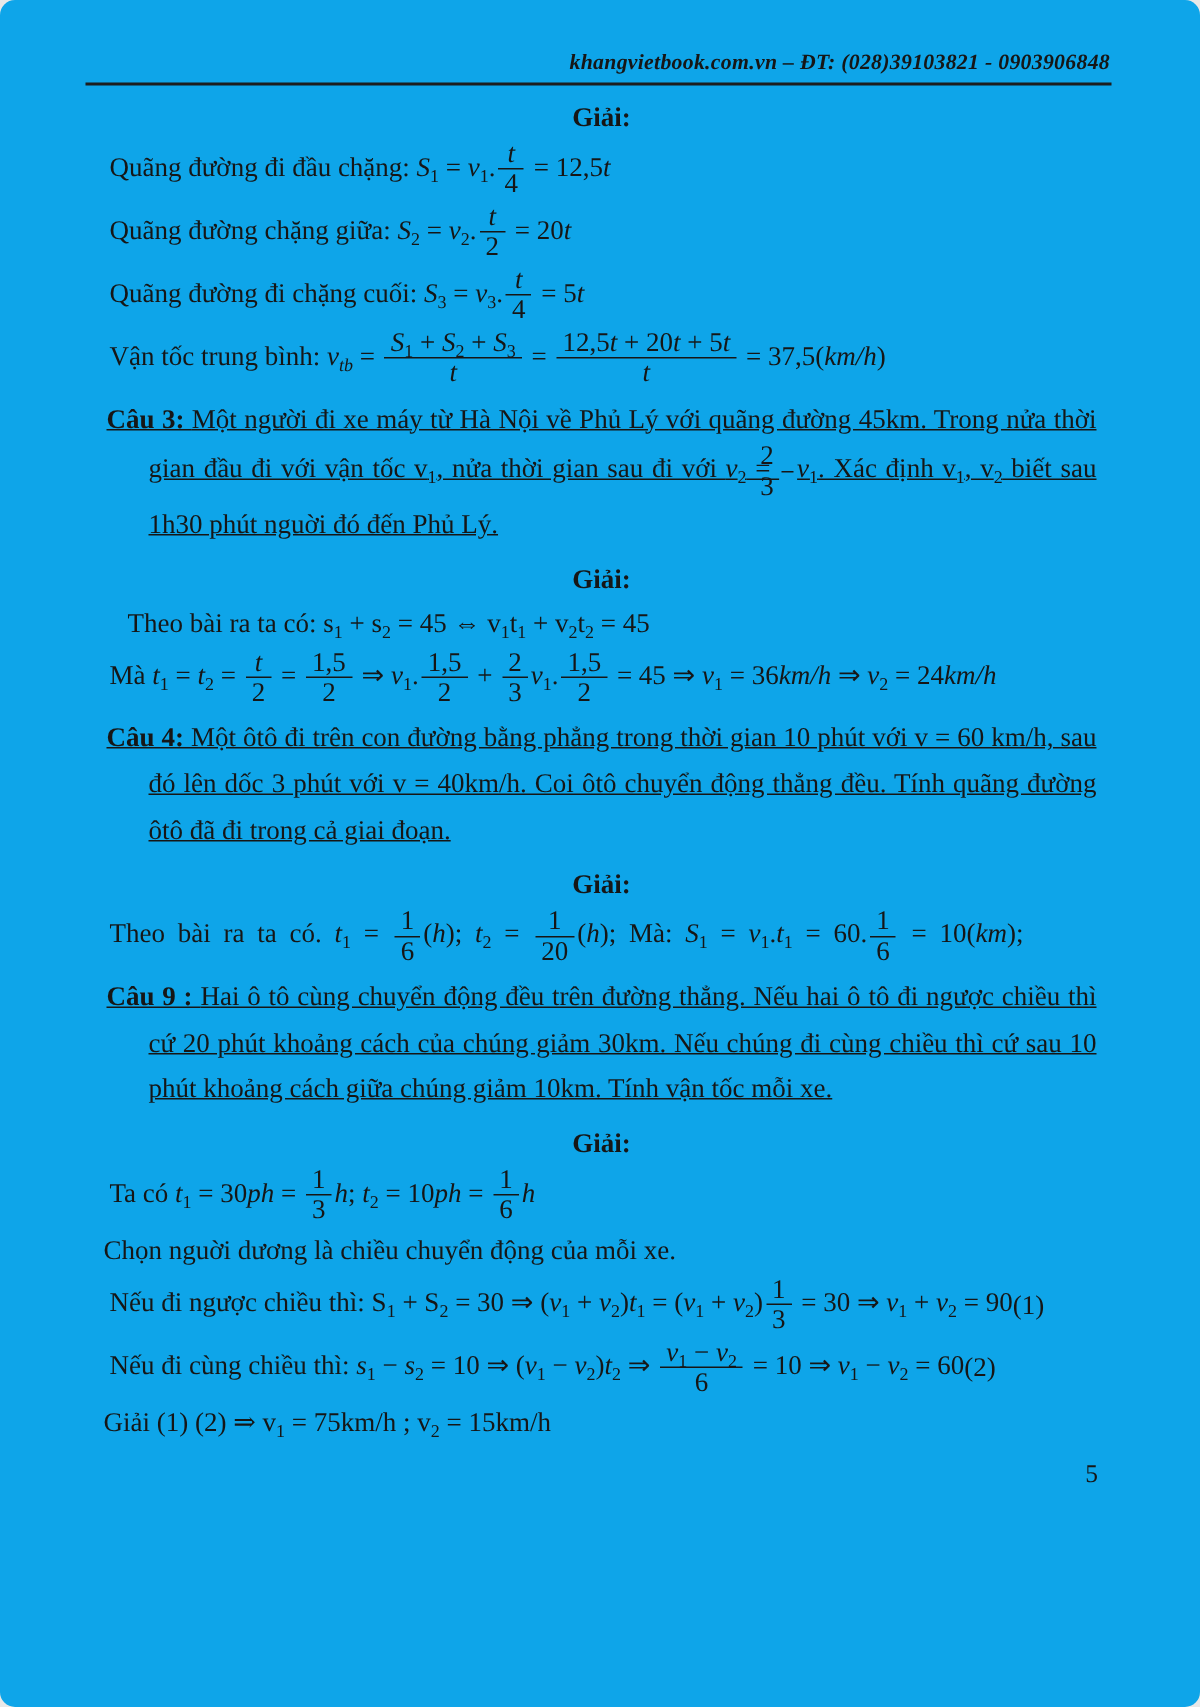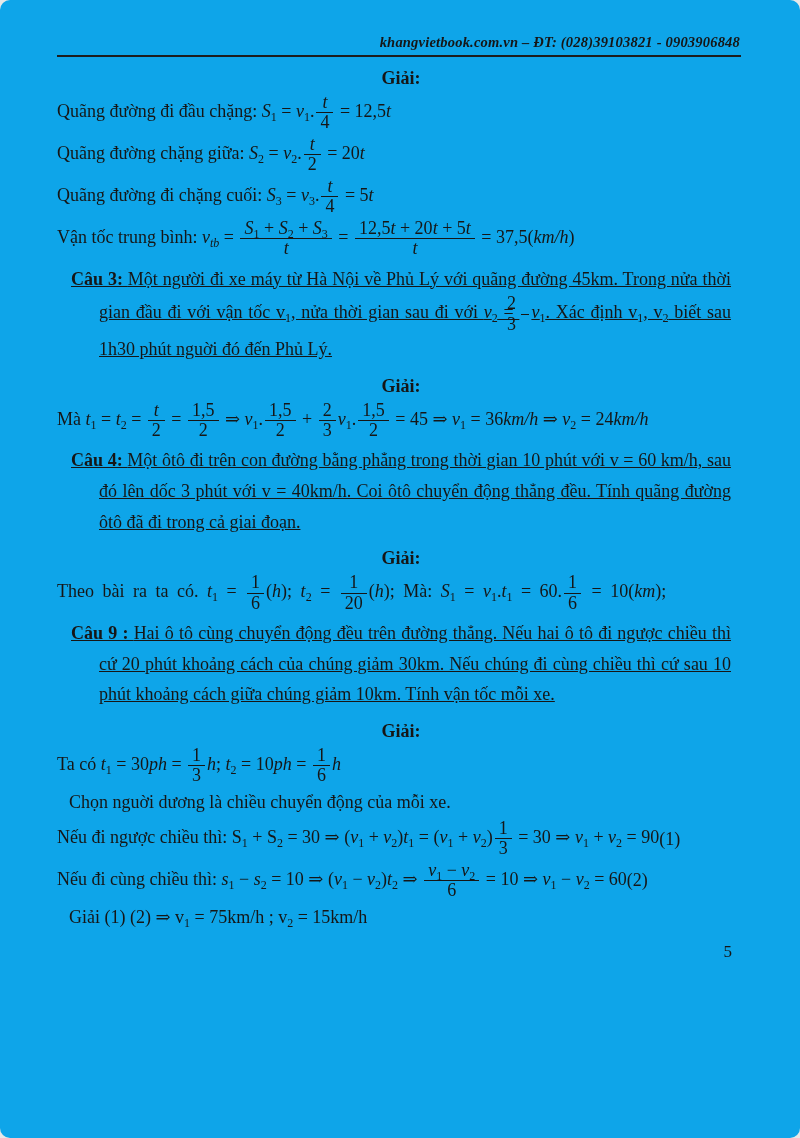--- a/index.html
+++ b/index.html
@@ -16,21 +16,21 @@
   .content{padding:0 55px 0 57px;}
   .giai{text-align:center;font-weight:bold;margin:8px 0 0;line-height:26px;}
   .line{margin:3px 0;line-height:1.5;}
   .ind{margin-left:28px;}
   .ind2{margin-left:12px;}
   .cau{
     text-align:justify;padding-left:28px;text-indent:-28px;
     margin:5px 14px 2px;line-height:1.7;text-decoration:underline;
   }
   .cau b{font-weight:bold;}
-  .fline{margin:2px 0;white-space:nowrap;line-height:1.35;}
+  .fline{margin:2px 16px;white-space:nowrap;line-height:1.35;font-family:Liberation Serif, serif;}
   .spread{word-spacing:4px;}
   .eqline{display:flex;justify-content:flex-start;align-items:center;}
   .eqnum{margin-right:18px;white-space:nowrap;}
   .mi{font-style:italic;}
   sub{font-size:12px;line-height:0;vertical-align:-4px;font-style:normal;}
   sub.it{font-style:italic;}
   .frac{
     display:inline-block;vertical-align:middle;text-align:center;
     margin:0 2px;line-height:1.08;
   }
@@ -49,20 +49,21 @@
   <main class="content">
 
     <p class="giai">Giải:</p>
     <p class="fline ind">Quãng đường đi đầu chặng: <span class="mi">S</span><sub>1</sub> = <span class="mi">v</span><sub>1</sub>.<span class="frac"><span class="fn"><span class="mi">t</span></span><span class="fd">4</span></span> = 12,5<span class="mi">t</span></p>
     <p class="fline ind">Quãng đường chặng giữa: <span class="mi">S</span><sub>2</sub> = <span class="mi">v</span><sub>2</sub>.<span class="frac"><span class="fn"><span class="mi">t</span></span><span class="fd">2</span></span> = 20<span class="mi">t</span></p>
     <p class="fline ind">Quãng đường đi chặng cuối: <span class="mi">S</span><sub>3</sub> = <span class="mi">v</span><sub>3</sub>.<span class="frac"><span class="fn"><span class="mi">t</span></span><span class="fd">4</span></span> = 5<span class="mi">t</span></p>
     <p class="fline ind">Vận tốc trung bình: <span class="mi">v</span><sub class="it">tb</sub> = <span class="frac"><span class="fn"><span class="mi">S</span><sub>1</sub> + <span class="mi">S</span><sub>2</sub> + <span class="mi">S</span><sub>3</sub></span><span class="fd"><span class="mi">t</span></span></span> = <span class="frac"><span class="fn">12,5<span class="mi">t</span> + 20<span class="mi">t</span> + 5<span class="mi">t</span></span><span class="fd"><span class="mi">t</span></span></span> = 37,5(<span class="mi">km/h</span>)</p>
 
     <p class="cau"><b>Câu 3: </b>Một người đi xe máy từ Hà Nội về Phủ Lý với quãng đường 45km. Trong nửa thời gian đầu đi với vận tốc v<sub>1</sub>, nửa thời gian sau đi với <span class="mi">v</span><sub>2</sub> = <span class="frac"><span class="fn">2</span><span class="fd">3</span></span><span class="mi">v</span><sub>1</sub>. Xác định v<sub>1</sub>, v<sub>2</sub> biết sau 1h30 phút nguời đó đến Phủ Lý.</p>
     <p class="giai">Giải:</p>
+    <p class="line ind">Theo bài ra ta có: s<sub>1</sub> + s<sub>2</sub> = 45 ⇔ v<sub>1</sub>t<sub>1</sub> + v<sub>2</sub>t<sub>2</sub> = 45</p>
     <p class="fline ind2">Mà <span class="mi">t</span><sub>1</sub> = <span class="mi">t</span><sub>2</sub> = <span class="frac"><span class="fn"><span class="mi">t</span></span><span class="fd">2</span></span> = <span class="frac"><span class="fn">1,5</span><span class="fd">2</span></span> ⇒ <span class="mi">v</span><sub>1</sub>.<span class="frac"><span class="fn">1,5</span><span class="fd">2</span></span> + <span class="frac"><span class="fn">2</span><span class="fd">3</span></span><span class="mi">v</span><sub>1</sub>.<span class="frac"><span class="fn">1,5</span><span class="fd">2</span></span> = 45 ⇒ <span class="mi">v</span><sub>1</sub> = 36<span class="mi">km/h</span> ⇒ <span class="mi">v</span><sub>2</sub> = 24<span class="mi">km/h</span></p>
 
     <p class="cau"><b>Câu 4: </b>Một ôtô đi trên con đường bằng phẳng trong thời gian 10 phút với v = 60 km/h, sau đó lên dốc 3 phút với v = 40km/h. Coi ôtô chuyển động thẳng đều. Tính quãng đường ôtô đã đi trong cả giai đoạn.</p>
     <p class="giai">Giải:</p>
     <p class="fline ind spread">Theo bài ra ta có.  <span class="mi">t</span><sub>1</sub> = <span class="frac"><span class="fn">1</span><span class="fd">6</span></span>(<span class="mi">h</span>); <span class="mi">t</span><sub>2</sub> = <span class="frac"><span class="fn">1</span><span class="fd">20</span></span>(<span class="mi">h</span>);  Mà:  <span class="mi">S</span><sub>1</sub> = <span class="mi">v</span><sub>1</sub>.<span class="mi">t</span><sub>1</sub> = 60.<span class="frac"><span class="fn">1</span><span class="fd">6</span></span> = 10(<span class="mi">km</span>);</p>
 
     <p class="cau"><b>Câu 9 : </b>Hai ô tô cùng chuyển động đều trên đường thẳng. Nếu hai ô tô đi ngược chiều thì cứ 20 phút khoảng cách của chúng giảm 30km. Nếu chúng đi cùng chiều thì cứ sau 10 phút khoảng cách giữa chúng giảm 10km. Tính vận tốc mỗi xe.</p>
     <p class="giai">Giải:</p>
     <p class="fline ind2">Ta có <span class="mi">t</span><sub>1</sub> = 30<span class="mi">ph</span> = <span class="frac"><span class="fn">1</span><span class="fd">3</span></span><span class="mi">h</span>; <span class="mi">t</span><sub>2</sub> = 10<span class="mi">ph</span> = <span class="frac"><span class="fn">1</span><span class="fd">6</span></span><span class="mi">h</span></p>
     <p class="line ind2">Chọn nguời dương là chiều chuyển động của mỗi xe.</p>

